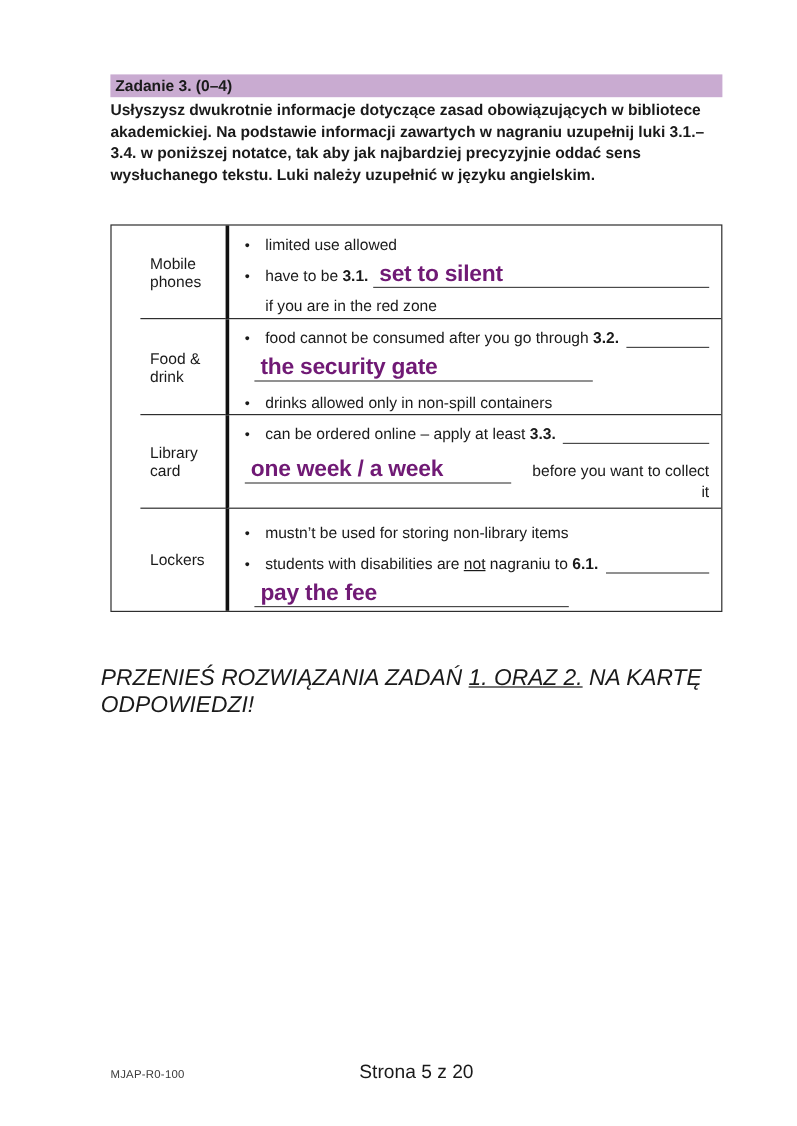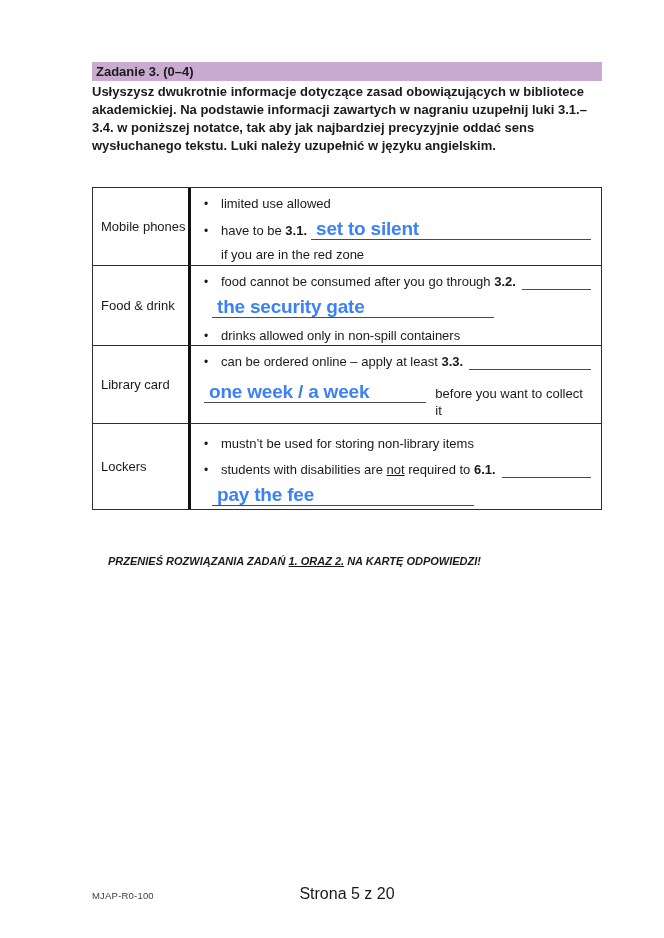--- a/index.html
+++ b/index.html
@@ -24,58 +24,58 @@
   
   .note-table {
     position:absolute; left:92px; top:187px; width:510px;
     display:grid; grid-template-columns:95px 1fr;
     grid-template-rows:78px 80px 78px 85px;
     border:1px solid #2e2e2e; box-sizing:border-box;
     font-size:13px;
   }
   .cell { box-sizing:border-box; }
   .cell.label {
-    display:flex; align-items:center; padding-left:8px;
+    display:flex; align-items:center; padding-left:8px;margin-left:24px;
   }
   .cell.content {
     border-left:3px solid #111;
     padding:7px 10px 0 13px; overflow:hidden;
   }
   .cell.hline { border-bottom:1px solid #2e2e2e; }
 
   .line { display:flex; align-items:baseline; margin-bottom:6px; line-height:17px; }
   .b { flex:none; width:17px; font-size:12px; }
   .num { font-weight:bold; white-space:pre; }
   .pre { white-space:pre; }
 
   .gap-fill {
     flex:1; margin-left:6px; height:13px; align-self:flex-end;
     border-bottom:1.4px solid #4a4a4a; margin-bottom:1px;
   }
   .answer-fill {
     flex:1; margin-left:4px; border-bottom:1.4px solid #4a4a4a;
   }
   .red {
-    color:#3b82f6; font-weight:bold; font-size:19px; line-height:20px;
+    color:#701a75; font-weight:bold; font-size:19px; line-height:20px;
     padding-left:5px; letter-spacing:-0.2px; white-space:pre;
   }
   .answer-block {
     border-bottom:1.4px solid #4a4a4a; margin-left:8px; margin-top:5px;
   }
   .w282 { width:282px; }
   .w225 { width:225px; }
   .w262 { width:262px; }
-  .suffix { margin-left:9px; }
+  .suffix { margin-left:9px;text-align:right; }
   .cont-line { margin-left:17px; margin-bottom:6px; line-height:17px; }
   .uline { text-decoration:underline;text-align:center; }
 
   
   .transfer {
-    position:absolute; left:108px; top:555px;
-    font-weight:bold; font-style:italic; font-size:11px;
+    position:absolute; left:84px; top:555px;
+    font-weight:normal; font-style:italic; font-size:19px;
   }
 
   
   .footer-code {
     position:absolute; left:92px; top:890px;
     font-size:9.5px; color:#3c3c3c; letter-spacing:0.2px;
   }
   .footer-page {
     position:absolute; left:92px; top:885px; width:510px;
     text-align:center; font-size:16px;
@@ -145,21 +145,21 @@
     <div class="cell label">Lockers</div>
     <div class="cell content" style="padding-top:11px;">
       <div class="line" style="margin-bottom:8px;">
         <span class="b">•</span>
         <span>mustn’t be used for storing non-library items</span>
       </div>
       <div class="line">
         <span class="b">•</span>
         <span class="pre">students with disabilities are </span>
         <span class="uline">not</span>
-        <span class="pre"> required to </span>
+        <span class="pre"> nagraniu to </span>
         <span class="num">6.1.</span>
         <span class="gap-fill"></span>
       </div>
       <div class="answer-block w262">
         <span class="red">pay the fee</span>
       </div>
     </div>
 
   </div>
 

